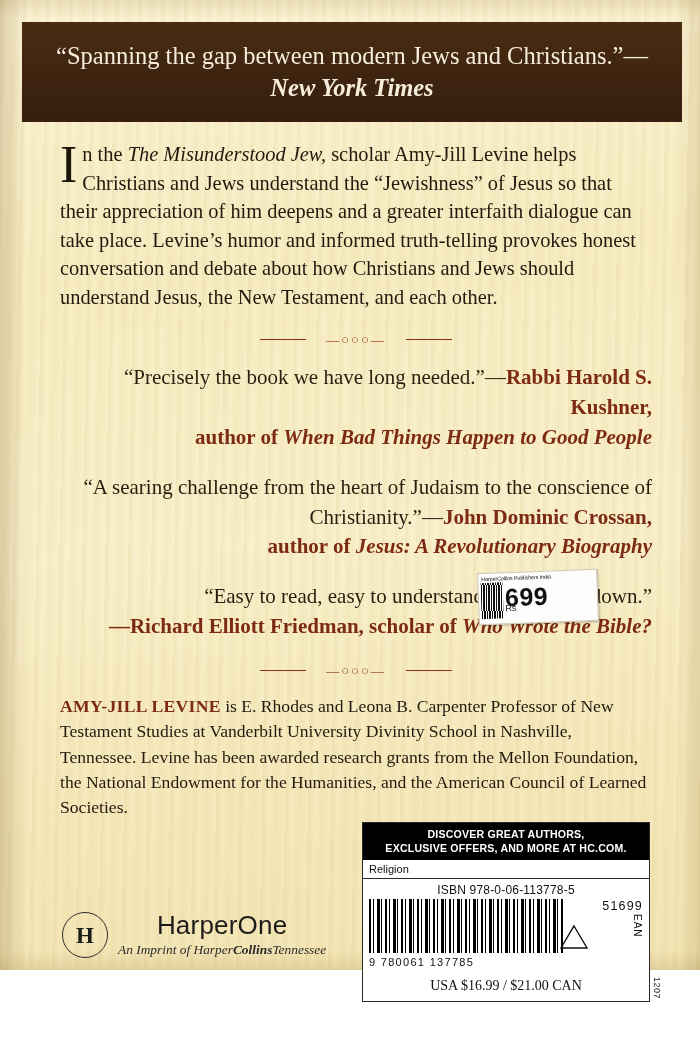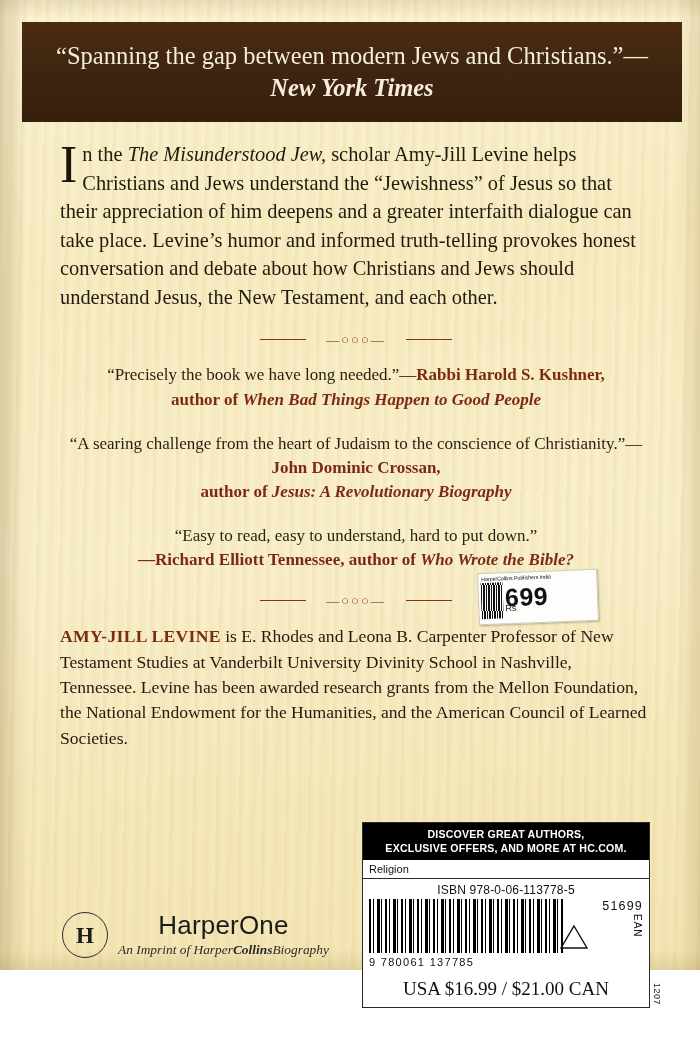--- a/index.html
+++ b/index.html
@@ -93,23 +93,23 @@
     top: 8px;
     width: 46px;
     height: 1px;
     background: #8d2f18;
   }
   .ornament .line-l { left: 50%; margin-left: -96px; }
   .ornament .line-r { right: 50%; margin-right: -96px; }
   .ornament .dots { font-size: 13px; }
 
   .praise {
-    text-align: center;
+    text-align: right;
     color: #2a1e0e;
-    font-size: 17px;
+    font-size: 21px;
     line-height: 1.42;
     margin: 0 0 20px 0;
   }
   .praise .attrib { color: #7d2a14; font-weight: bold; }
   .praise .author-line { color: #7d2a14; font-weight: bold; }
   .praise i { font-style: italic; }
 
   .bio {
     font-size: 17.6px;
     line-height: 1.44;
@@ -260,21 +260,21 @@
     font-size: 10px;
     color: #111;
     writing-mode: vertical-rl;
     text-orientation: mixed;
     letter-spacing: 1px;
     margin-left: 3px;
     height: 54px;
   }
   .bc-price {
     font-family: "Liberation Serif", serif;
-    font-size: 19px;
+    font-size: 14px;
     color: #111;
     text-align: center;
     padding: 6px 0 7px 0;
     border-top: 0;
   }
   .tri-svg { position: absolute; left: 196px; bottom: 22px; }
   .bc-code {
     position: absolute;
     right: -13px;
     bottom: 2px;
@@ -353,21 +353,21 @@
       <span class="author-line">author of </span><i class="author-line">When Bad Things Happen to Good People</i>
     </p>
 
     <p class="praise">
       <span>“A searing challenge from the heart of Judaism to the conscience of Christianity.”—</span><span class="attrib">John Dominic Crossan,</span><br>
       <span class="author-line">author of </span><i class="author-line">Jesus: A Revolutionary Biography</i>
     </p>
 
     <p class="praise">
       <span>“Easy to read, easy to understand, hard to put down.”</span><br>
-      <span class="author-line">—Richard Elliott Tennessee, author of </span><i class="author-line">Who Wrote the Bible?</i>
+      <span class="author-line">—Richard Elliott Friedman, scholar of </span><i class="author-line">Who Wrote the Bible?</i>
     </p>
 
     <div class="ornament">
       <span class="line-l"></span>
       <span class="dots">—○○○—</span>
       <span class="line-r"></span>
     </div>
 
     <p class="bio">
       <span class="name">AMY-JILL LEVINE</span><span> is E. Rhodes and Leona B. Carpenter Professor of New Testament Studies at Vanderbilt University Divinity School in Nashville, Tennessee.  Levine has been awarded research grants from the Mellon Foundation, the National Endowment for the Humanities, and the American Council of Learned Societies.</span>
@@ -409,18 +409,18 @@
     <div class="bc-code">1207</div>
   </div>
 
   <div class="publisher">
     <div class="logo-mark">
       <span>H</span>
     </div>
     <div class="pub-text">
       <div class="pub-name">HarperOne</div>
       <div class="pub-sub">
-        <span>An Imprint of Harper</span><b>Collins</b><span>Biography</span>
+        <span>An Imprint of Harper</span><b>Collins</b><span>Tennessee</span>
       </div>
     </div>
   </div>
 
 </div>
 
 </body></html>

